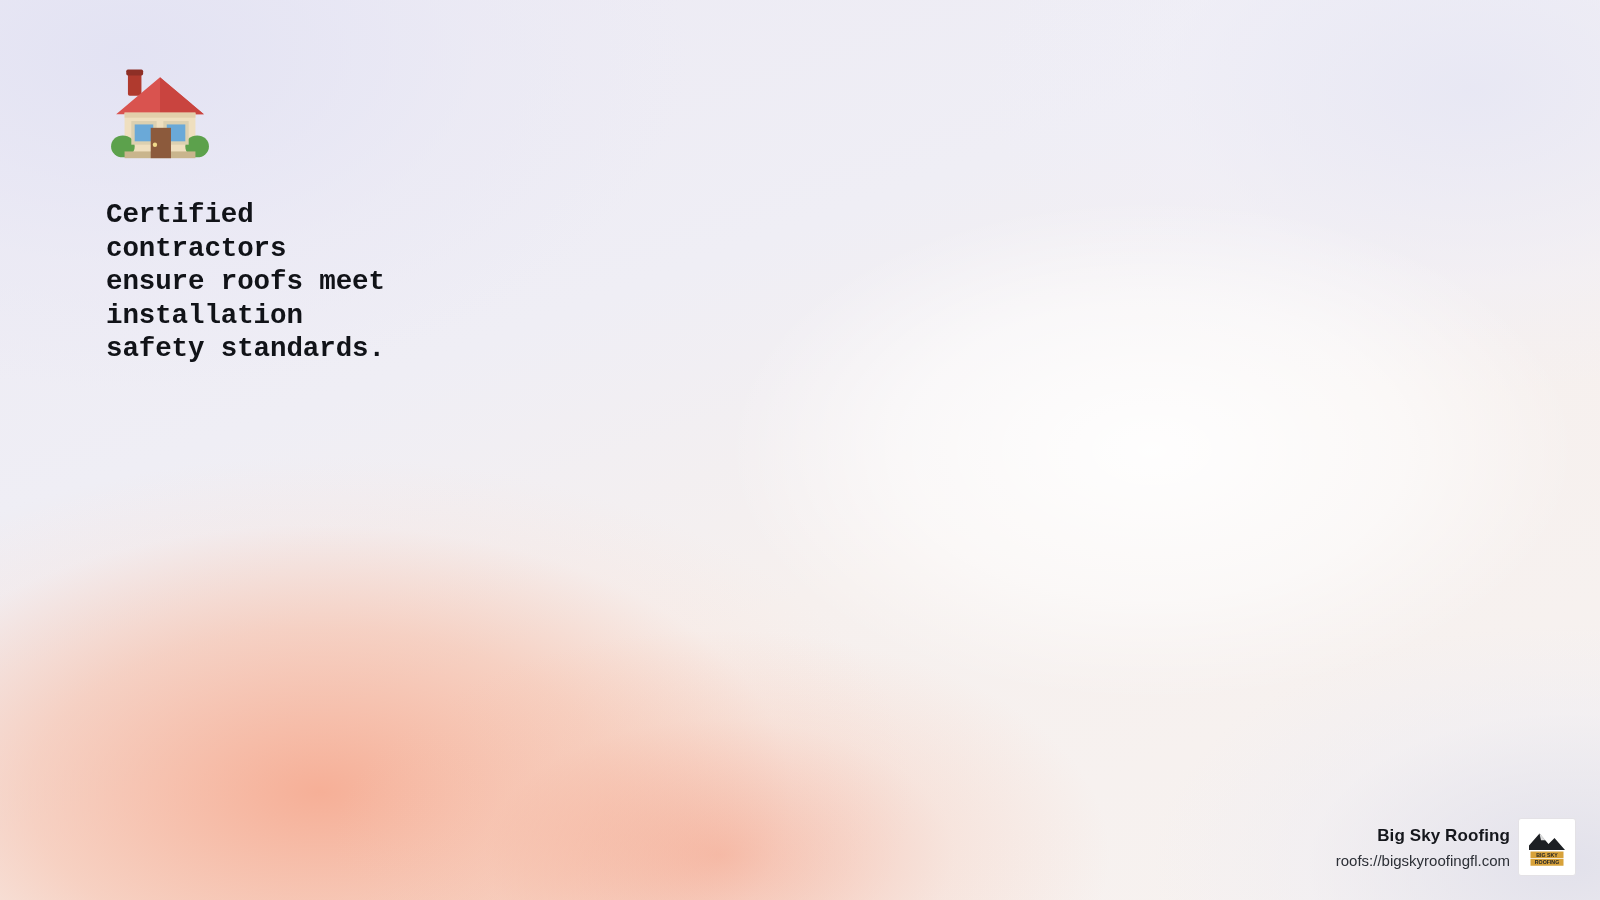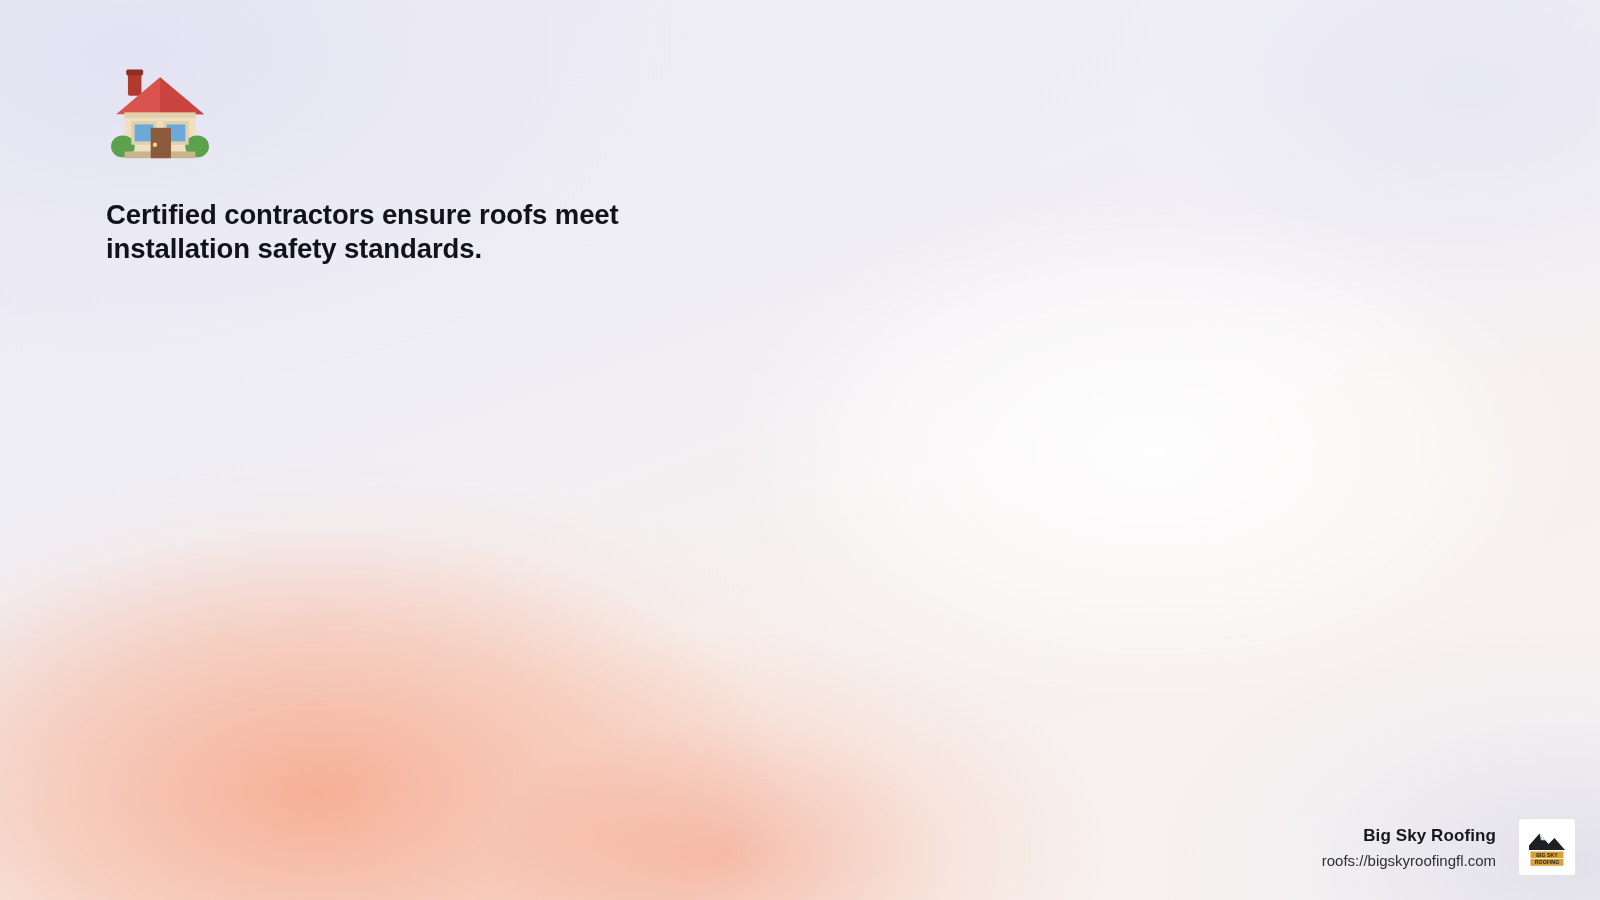--- a/index.html
+++ b/index.html
@@ -41,22 +41,23 @@
       radial-gradient(ellipse 620px 380px at 92% 10%, rgba(231,231,244,0.9) 0%, rgba(240,239,248,0.45) 50%, rgba(255,255,255,0) 80%);
   }
   .bg-blob-grey {
     background:
       radial-gradient(ellipse 520px 300px at 98% 96%, rgba(222,222,234,0.85) 0%, rgba(236,236,244,0.4) 50%, rgba(255,255,255,0) 80%);
   }
 
   .grid {
     position:absolute; inset:0;
     display:grid;
-    grid-template-columns:1fr 1fr;
+    grid-template-columns:1fr 1fr 1fr 1fr;
     grid-template-rows:1fr 1fr;
+    font-family:Liberation Mono, monospace;
   }
   .cell { position:relative; }
 
   .item { position:absolute; }
   .item .emoji {
     font-size:96px;
     line-height:1;
     display:block;
     user-select:none;
   }
@@ -76,21 +77,21 @@
 
   
   .glyph { display:block; }
 
   
   .brand {
     position:absolute;
     right:24px; bottom:24px;
     display:flex;
     align-items:center;
-    gap:22px;
+    gap:8px;
   }
   .brand-text { text-align:right; }
   .brand-name {
     font-size:17px;
     font-weight:700;
     color:#15171c;
     letter-spacing:0.1px;
   }
   .brand-url {
     margin-top:6px;

